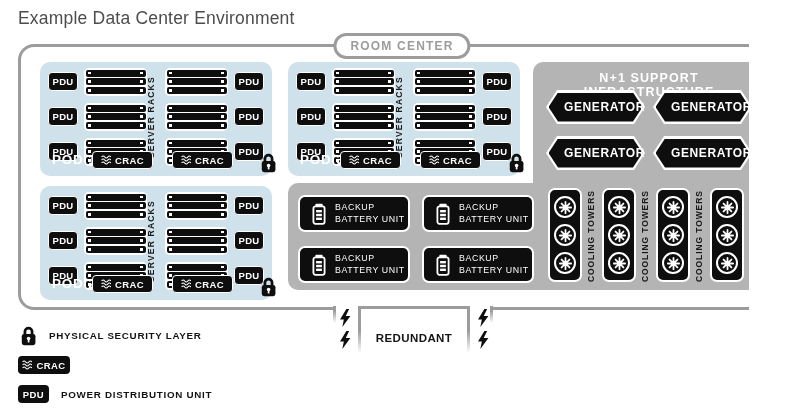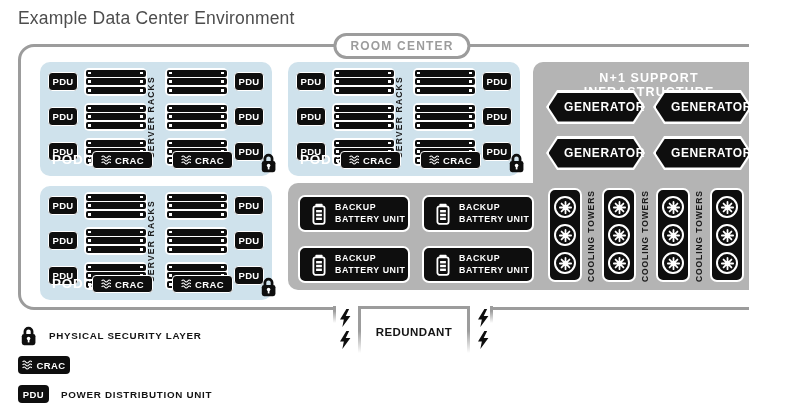--- a/index.html
+++ b/index.html
@@ -41,29 +41,29 @@
   .gen { position:absolute; width:99px; height:34px; }
   .gen .hexo { position:absolute; inset:0; background:#fff; clip-path:polygon(11px 0, calc(100% - 11px) 0, 100% 50%, calc(100% - 11px) 100%, 11px 100%, 0 50%); }
   .gen .hexi { position:absolute; inset:2.5px; background:#0e0e0e; clip-path:polygon(9.5px 0, calc(100% - 9.5px) 0, 100% 50%, calc(100% - 9.5px) 100%, 9.5px 100%, 0 50%); }
   .gen .gc { position:absolute; inset:0; display:flex; align-items:center; justify-content:center; gap:18px; color:#fff; font-size:12px; font-weight:700; letter-spacing:0.6px; }
 
   .tower { position:absolute; width:34px; height:94px; background:#0e0e0e; border:2px solid #fff; border-radius:7px; display:flex; flex-direction:column; align-items:center; justify-content:space-evenly; }
   .fan { width:22px; height:22px; border:2px solid #fff; border-radius:50%; background:#0e0e0e; display:flex; align-items:center; justify-content:center; }
   .ct-label { font-size:8.5px; letter-spacing:0.9px; height:100px; width:14px; color:#1a1a1a; }
 
   .bat { position:absolute; width:112px; height:37px; background:#0e0e0e; border:2px solid #fff; border-radius:7px; display:flex; align-items:center; gap:8px; padding:0 0 0 11px; }
-  .bat-text { color:#fff; font-size:8.8px; font-weight:700; letter-spacing:0.6px; line-height:1.35; }
+  .bat-text { color:#fff; font-size:8.8px; font-weight:400; letter-spacing:0.6px; line-height:1.35; }
 
   .lock { position:absolute; width:17px; height:21px; }
 
   
   .gap-cover { position:absolute; left:333px; top:304px; width:160px; height:11px; background:#fff; }
   .stub { position:absolute; width:3px; height:17px; top:306px; background:linear-gradient(#9c9c9c 30%, rgba(156,156,156,0)); }
   .stub-l { left:333px; } .stub-r { left:490px; }
-  .power-box { position:absolute; left:358px; top:306px; width:112px; height:47px; border-top:3px solid #9c9c9c; text-align:center; color:#141414; font-size:11.5px; font-weight:700; letter-spacing:0.4px; line-height:1.35; padding-top:16px; }
+  .power-box { position:absolute; left:358px; top:306px; width:112px; height:47px; border-top:3px solid #9c9c9c; text-align:center; color:#141414; font-size:11.5px; font-weight:700; letter-spacing:0.4px; line-height:1.35; padding-top:22px; }
   .power-box .side { position:absolute; top:0; width:3px; height:100%; background:linear-gradient(#9c9c9c 50%, rgba(156,156,156,0)); }
   .power-box .sL { left:0; } .power-box .sR { right:0; }
   .bolts { position:absolute; top:309px; display:flex; flex-direction:column; gap:4px; align-items:center; }
   .bolts-l { left:339px; } .bolts-r { left:477px; }
 
   
   .legend-item { position:absolute; display:flex; align-items:center; gap:12px; }
   .legend-label { font-size:9.8px; font-weight:700; letter-spacing:0.7px; color:#141414; }
   .legend-badge { background:#0e0e0e; border-radius:4px; color:#fff; font-size:9.5px; font-weight:700; display:flex; align-items:center; justify-content:center; gap:4px; height:18px; letter-spacing:0.4px; }
   .lb-crac { width:52px; } .lb-pdu { width:31px; }

